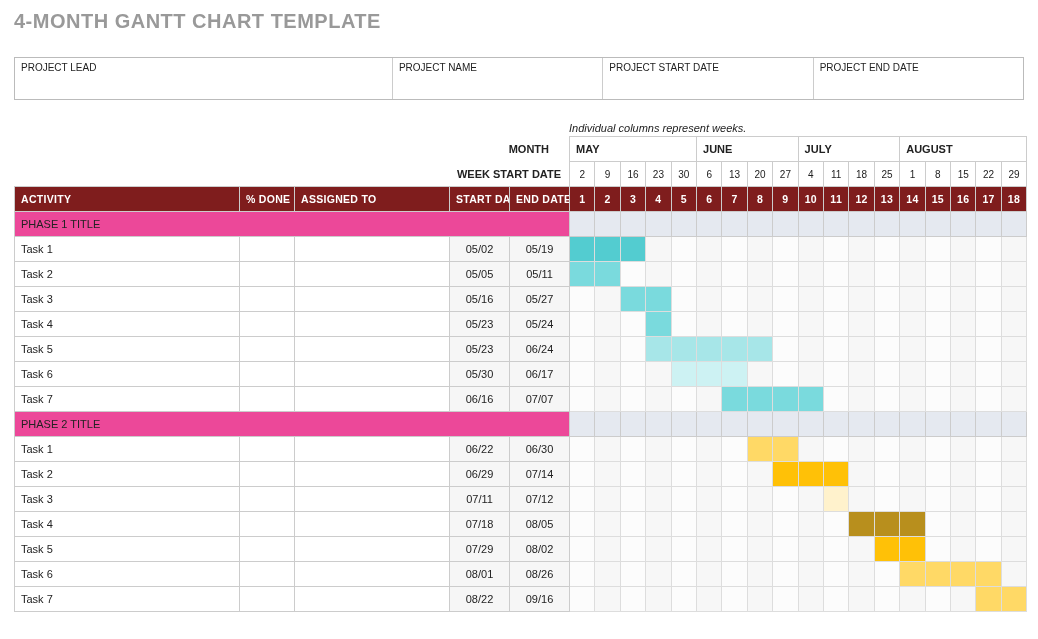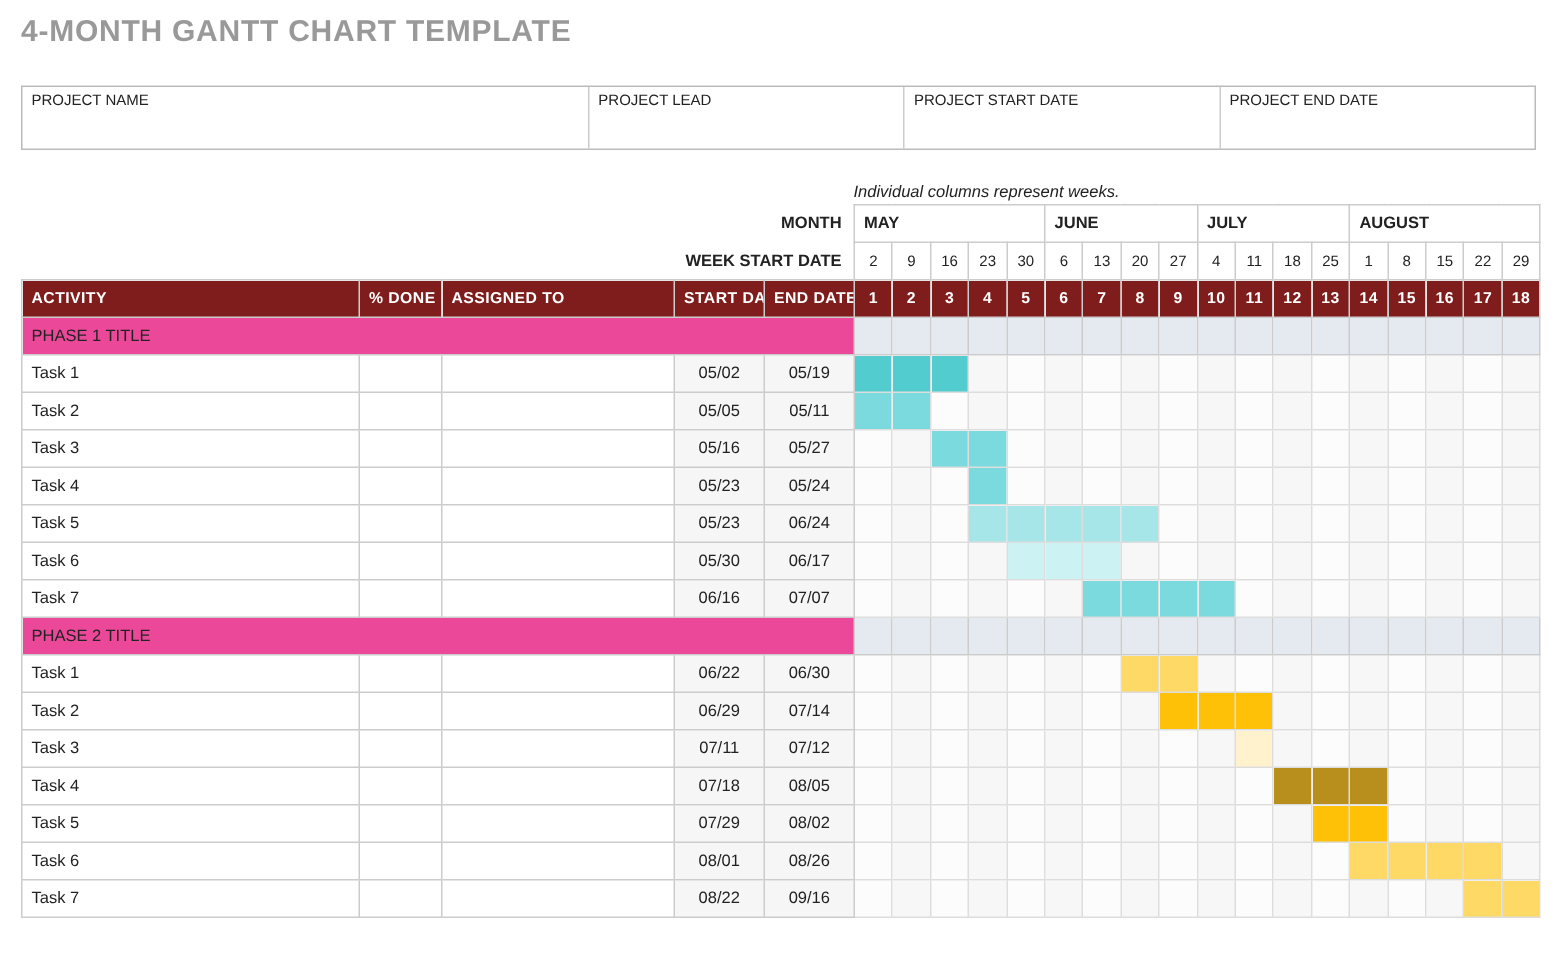--- a/index.html
+++ b/index.html
@@ -13,21 +13,21 @@
   .meta-input { height: 24px; padding: 0 6px; }
   .note { font-size: 11px; margin: 22px 0 2px 555px; font-style: italic; }
   table { border-collapse: collapse; width: 1010px; table-layout: fixed; }
   col.c-activity { width: 225px; }
   col.c-done { width: 55px; }
   col.c-assigned { width: 155px; }
   col.c-date { width: 60px; }
   col.c-week { width: 25.4px; }
   th, td { border: 1px solid #ccc; height: 25px; padding: 0 6px; text-align: left; font-weight: 400; overflow:hidden; white-space:nowrap; }
   tr.month-row th { border:1px solid #ccc; font-weight:700; font-size:11px; }
-  tr.month-row th.blank { border:none; text-align:right; font-weight:700; padding-right:8px;}
+  tr.month-row th.blank { border:none; text-align:right; font-weight:700; padding-right:20px;}
   tr.weeknum-row th { font-size:10px; text-align:center; font-weight:400;}
   tr.weeknum-row th.blank { border:none; text-align:right; font-weight:700; font-size:11px; padding-right:8px;}
   tr.head-row th { background:#7f1d1d; color:#fff; font-weight:700; font-size:10.5px; letter-spacing:0.3px; }
   tr.head-row th.num { text-align:center; padding:0; }
   tr.phase-row td { background:#ec4899; font-weight:400; font-size:11px; }
   tr.phase-row td.wk { background:#e5e9f0; padding:0;}
   tr.task-row td { background:#fff; }
   tr.task-row td.c-date { text-align:center; background:#f6f6f6; }
   tr.task-row td.wk { background:#f7f7f7; padding:0; border-color:#ddd;}
   tr.task-row td.wk.odd { background:#fcfcfc; }
@@ -42,25 +42,25 @@
   .gold4 { background:#ffd966 !important; }
   .gold5 { background:#fff2cc !important; }
 </style>
 </head>
 <body>
 
 <div class="title">4-MONTH GANTT CHART TEMPLATE</div>
 
 <div class="meta-row">
   <div class="meta-cell">
-    <div class="meta-label">PROJECT NAME</div>
+    <div class="meta-label">PROJECT LEAD</div>
     <div class="meta-input"></div>
   </div>
   <div class="meta-cell">
-    <div class="meta-label">PROJECT LEAD</div>
+    <div class="meta-label">PROJECT NAME</div>
     <div class="meta-input"></div>
   </div>
   <div class="meta-cell">
     <div class="meta-label">PROJECT START DATE</div>
     <div class="meta-input"></div>
   </div>
   <div class="meta-cell">
     <div class="meta-label">PROJECT END DATE</div>
     <div class="meta-input"></div>
   </div>

